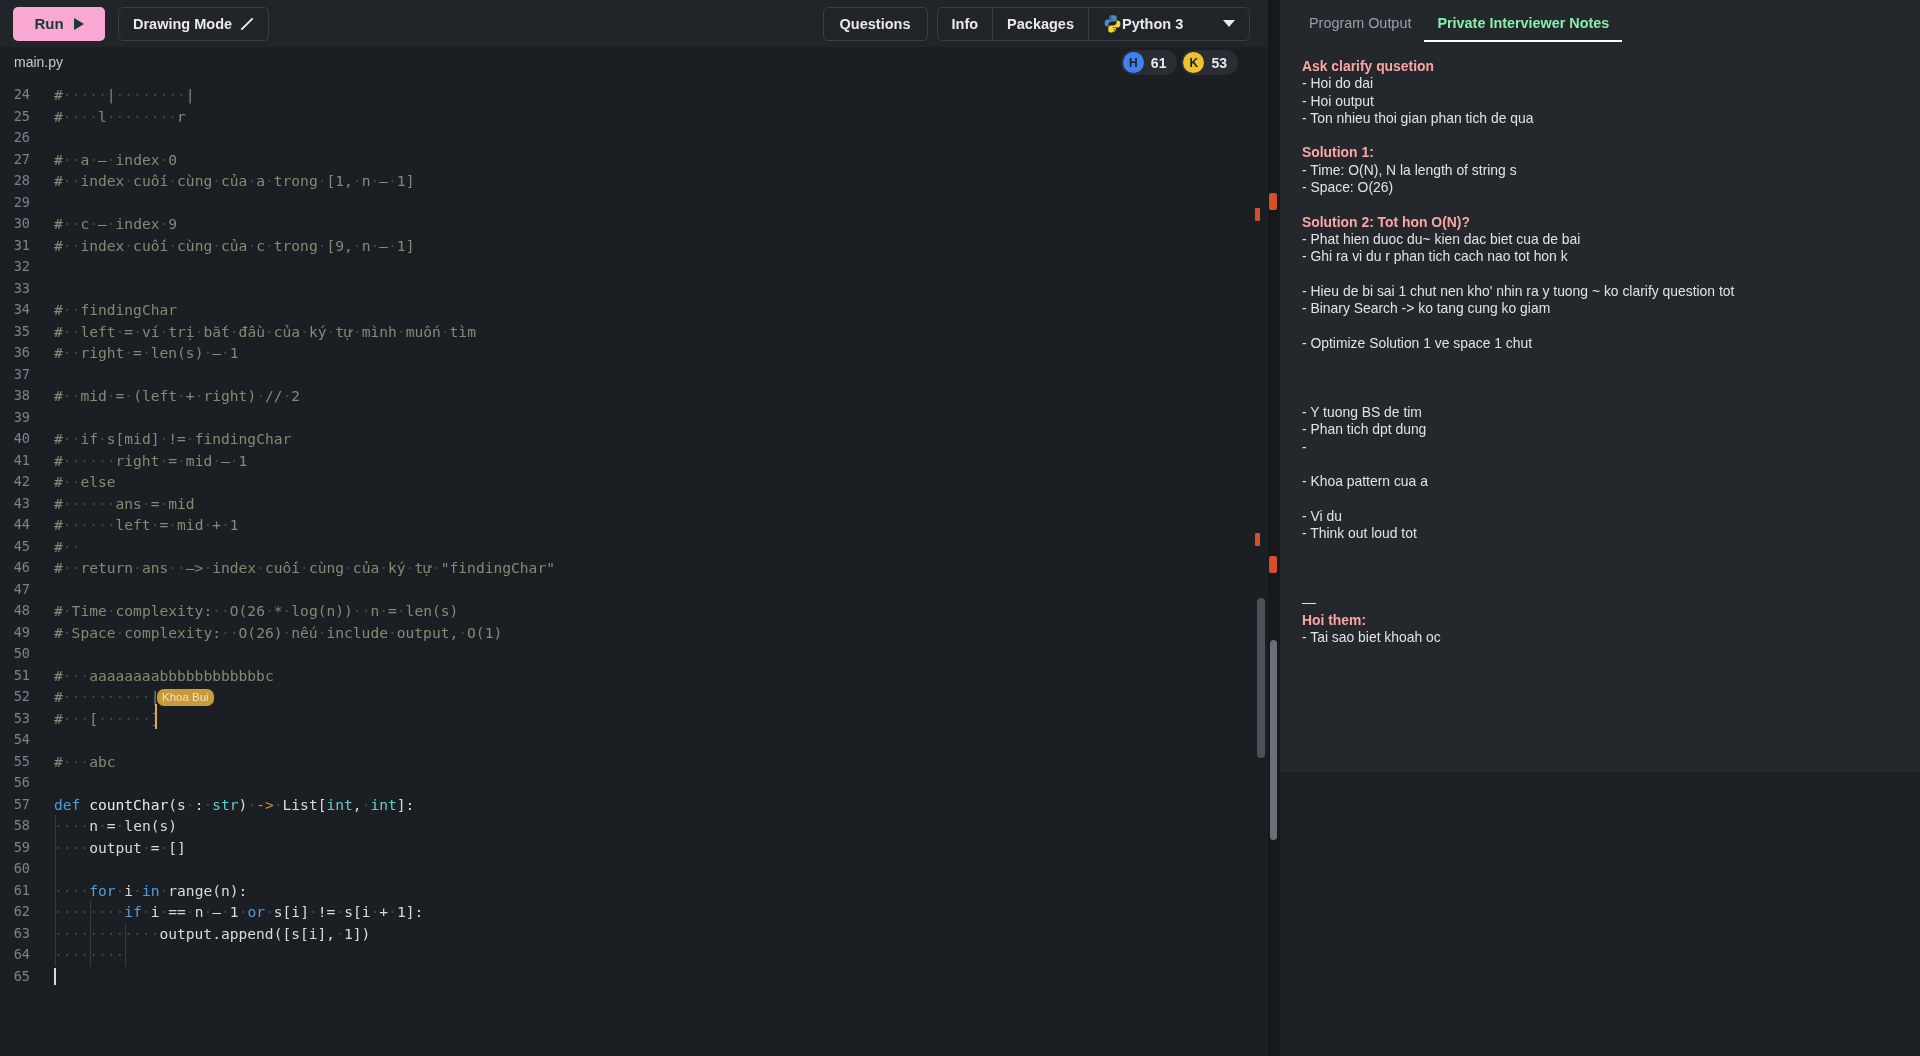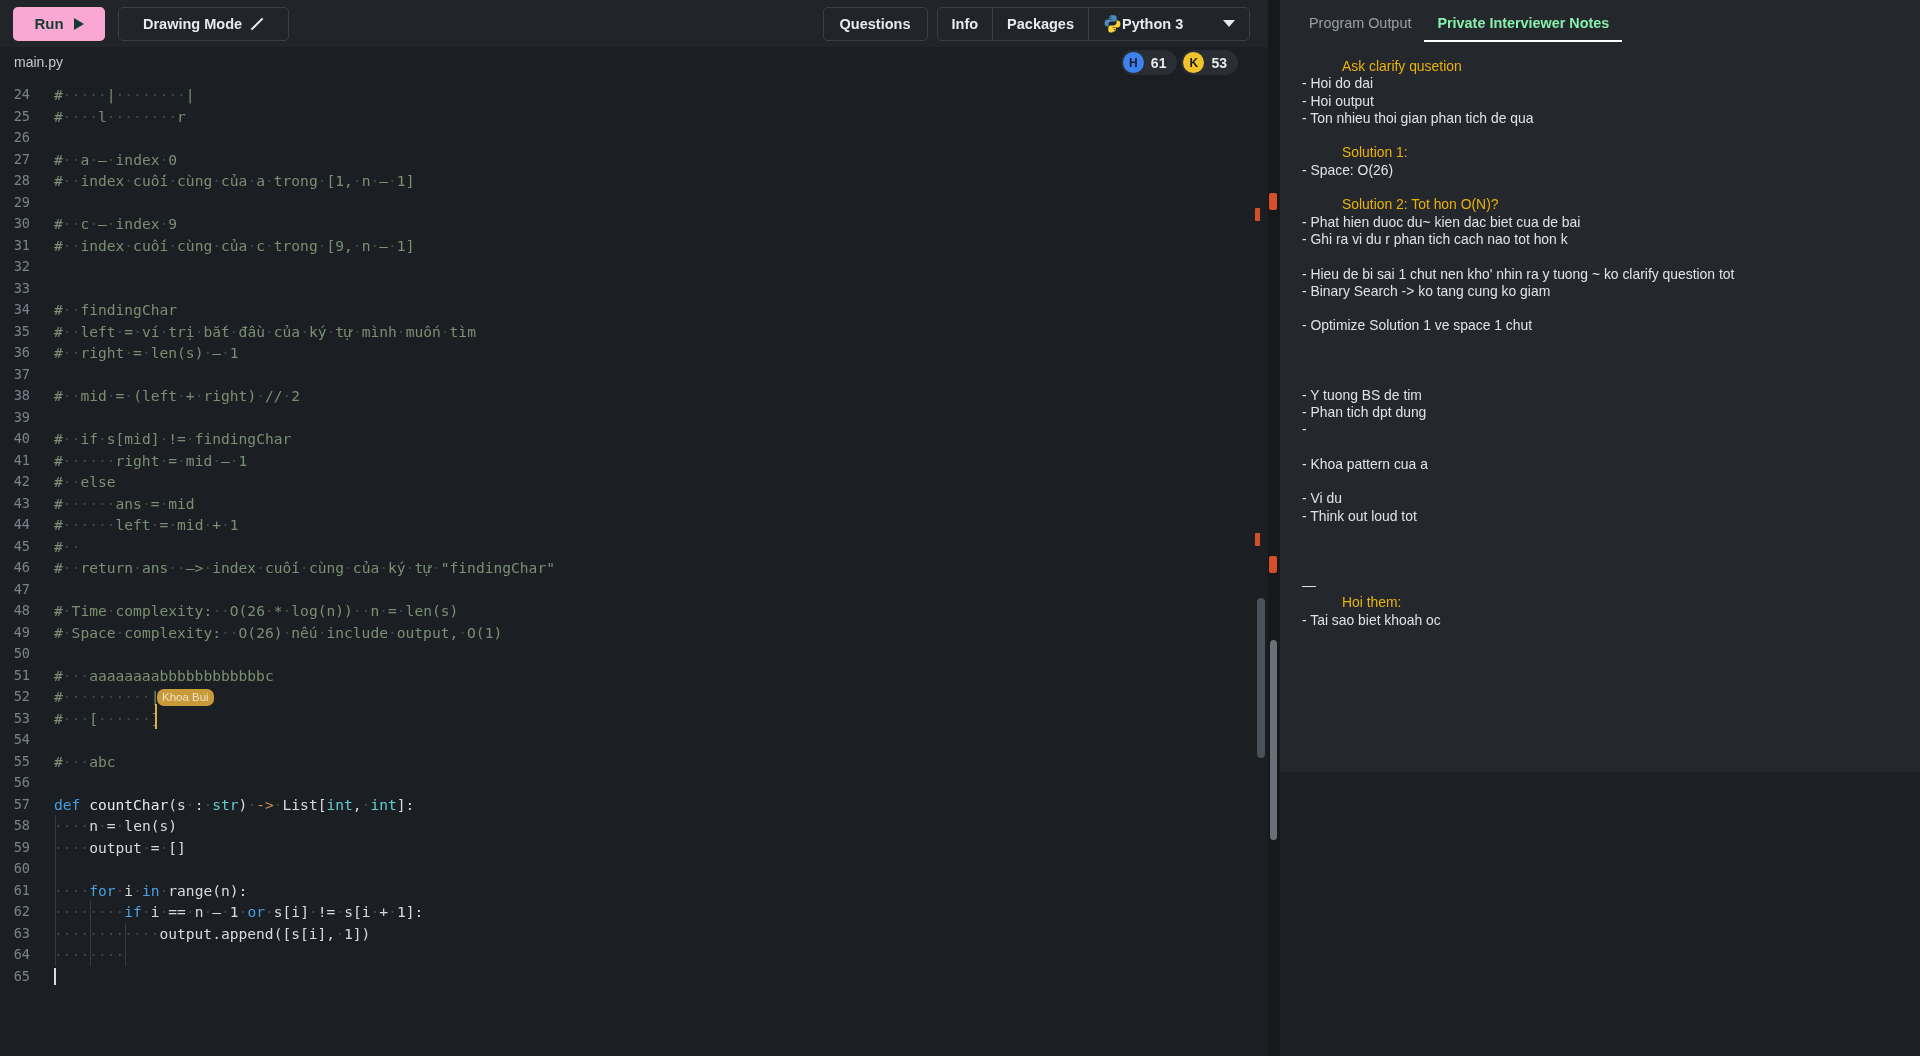--- a/index.html
+++ b/index.html
@@ -63,21 +63,21 @@
     height: 34px;
     border: 1px solid #3a3f46;
     border-radius: 5px;
     background: transparent;
     color: #e8eaed;
     font-size: 14.5px;
     font-weight: bold;
     display: flex;
     align-items: center;
     gap: 9px;
-    padding: 0 24px;
+    padding: 0 14px;
     cursor: pointer;
   }
   .pencil {
     display: inline-block;
     width: 13px; height: 13px;
     position: relative;
   }
   .pencil::before {
     content: "";
     position: absolute;
@@ -327,21 +327,21 @@
     flex: 1;
     padding: 16px 22px 0 22px;
     overflow: hidden;
   }
   .note-line {
     font-size: 13.9px;
     color: #dfe3e8;
     line-height: 17.3px;
     white-space: pre-wrap;
   }
-  .note-line.head { font-weight: normal; color: #eab308; margin-left: 40px; }
+  .note-line.head { font-weight: bold; color: #fca5a5; }
   .note-line.blank { height: 17.3px; }
 </style>
 </head>
 <body>
 
 <div id="app">
 
   <div id="left">
 
     <div id="toolbar">
@@ -407,20 +407,21 @@
         <div class="ntab">Program Output</div>
         <div class="ntab active">Private Interviewer Notes</div>
       </div>
     <div id="notes-body">
         <div class="note-line head">Ask clarify qusetion</div>
         <div class="note-line">- Hoi do dai</div>
         <div class="note-line">- Hoi output</div>
         <div class="note-line">- Ton nhieu thoi gian phan tich de qua</div>
         <div class="note-line blank">&nbsp;</div>
         <div class="note-line head">Solution 1:</div>
+        <div class="note-line">- Time: O(N), N la length of string s</div>
         <div class="note-line">- Space: O(26)</div>
         <div class="note-line blank">&nbsp;</div>
         <div class="note-line head">Solution 2: Tot hon O(N)?</div>
         <div class="note-line">- Phat hien duoc du~ kien dac biet cua de bai</div>
         <div class="note-line">- Ghi ra vi du r phan tich cach nao tot hon k</div>
         <div class="note-line blank">&nbsp;</div>
         <div class="note-line">- Hieu de bi sai 1 chut nen kho' nhin ra y tuong ~ ko clarify question tot</div>
         <div class="note-line">- Binary Search -&gt; ko tang cung ko giam</div>
         <div class="note-line blank">&nbsp;</div>
         <div class="note-line">- Optimize Solution 1 ve space 1 chut</div>

